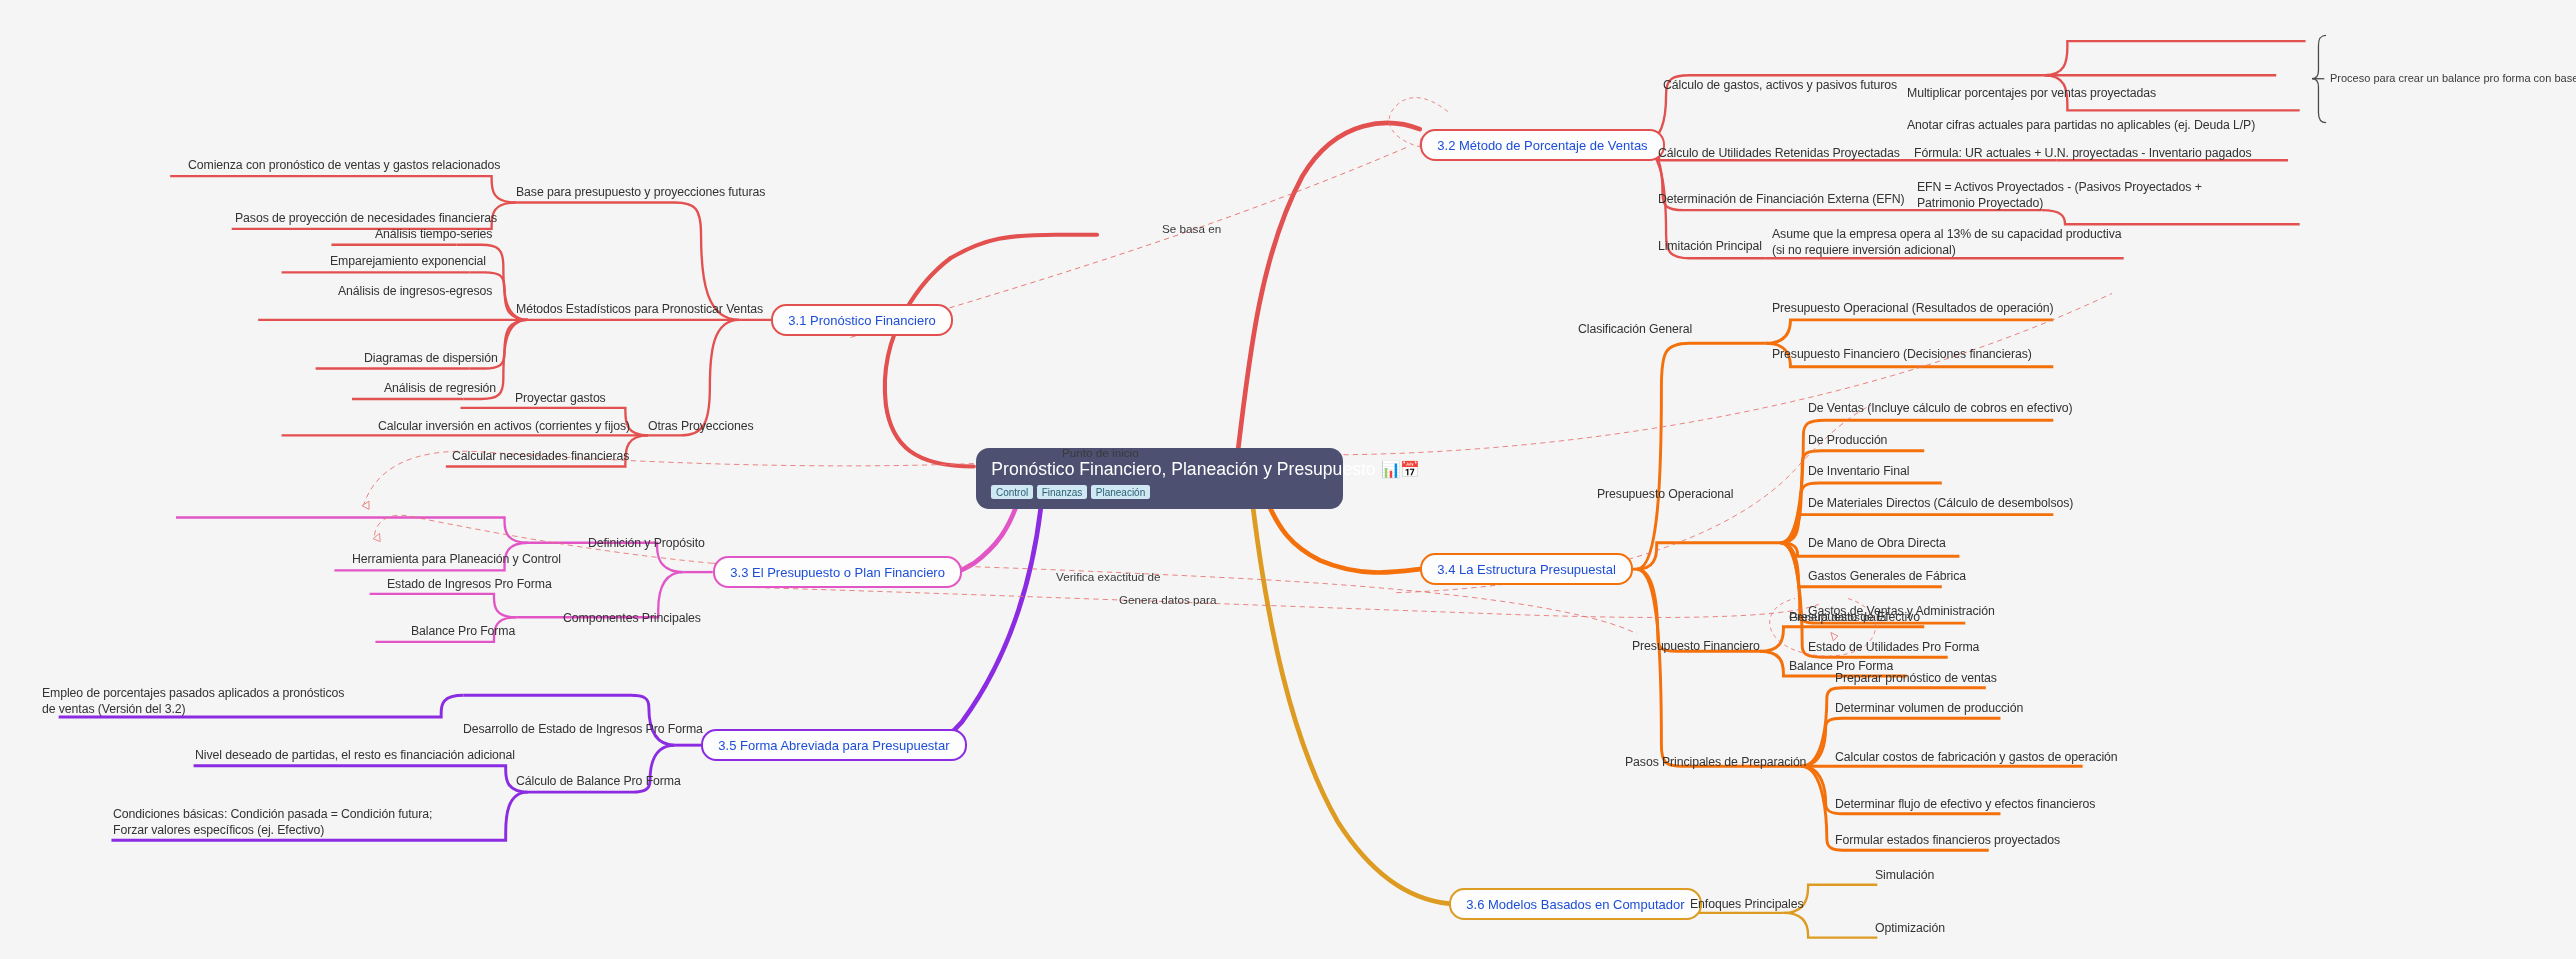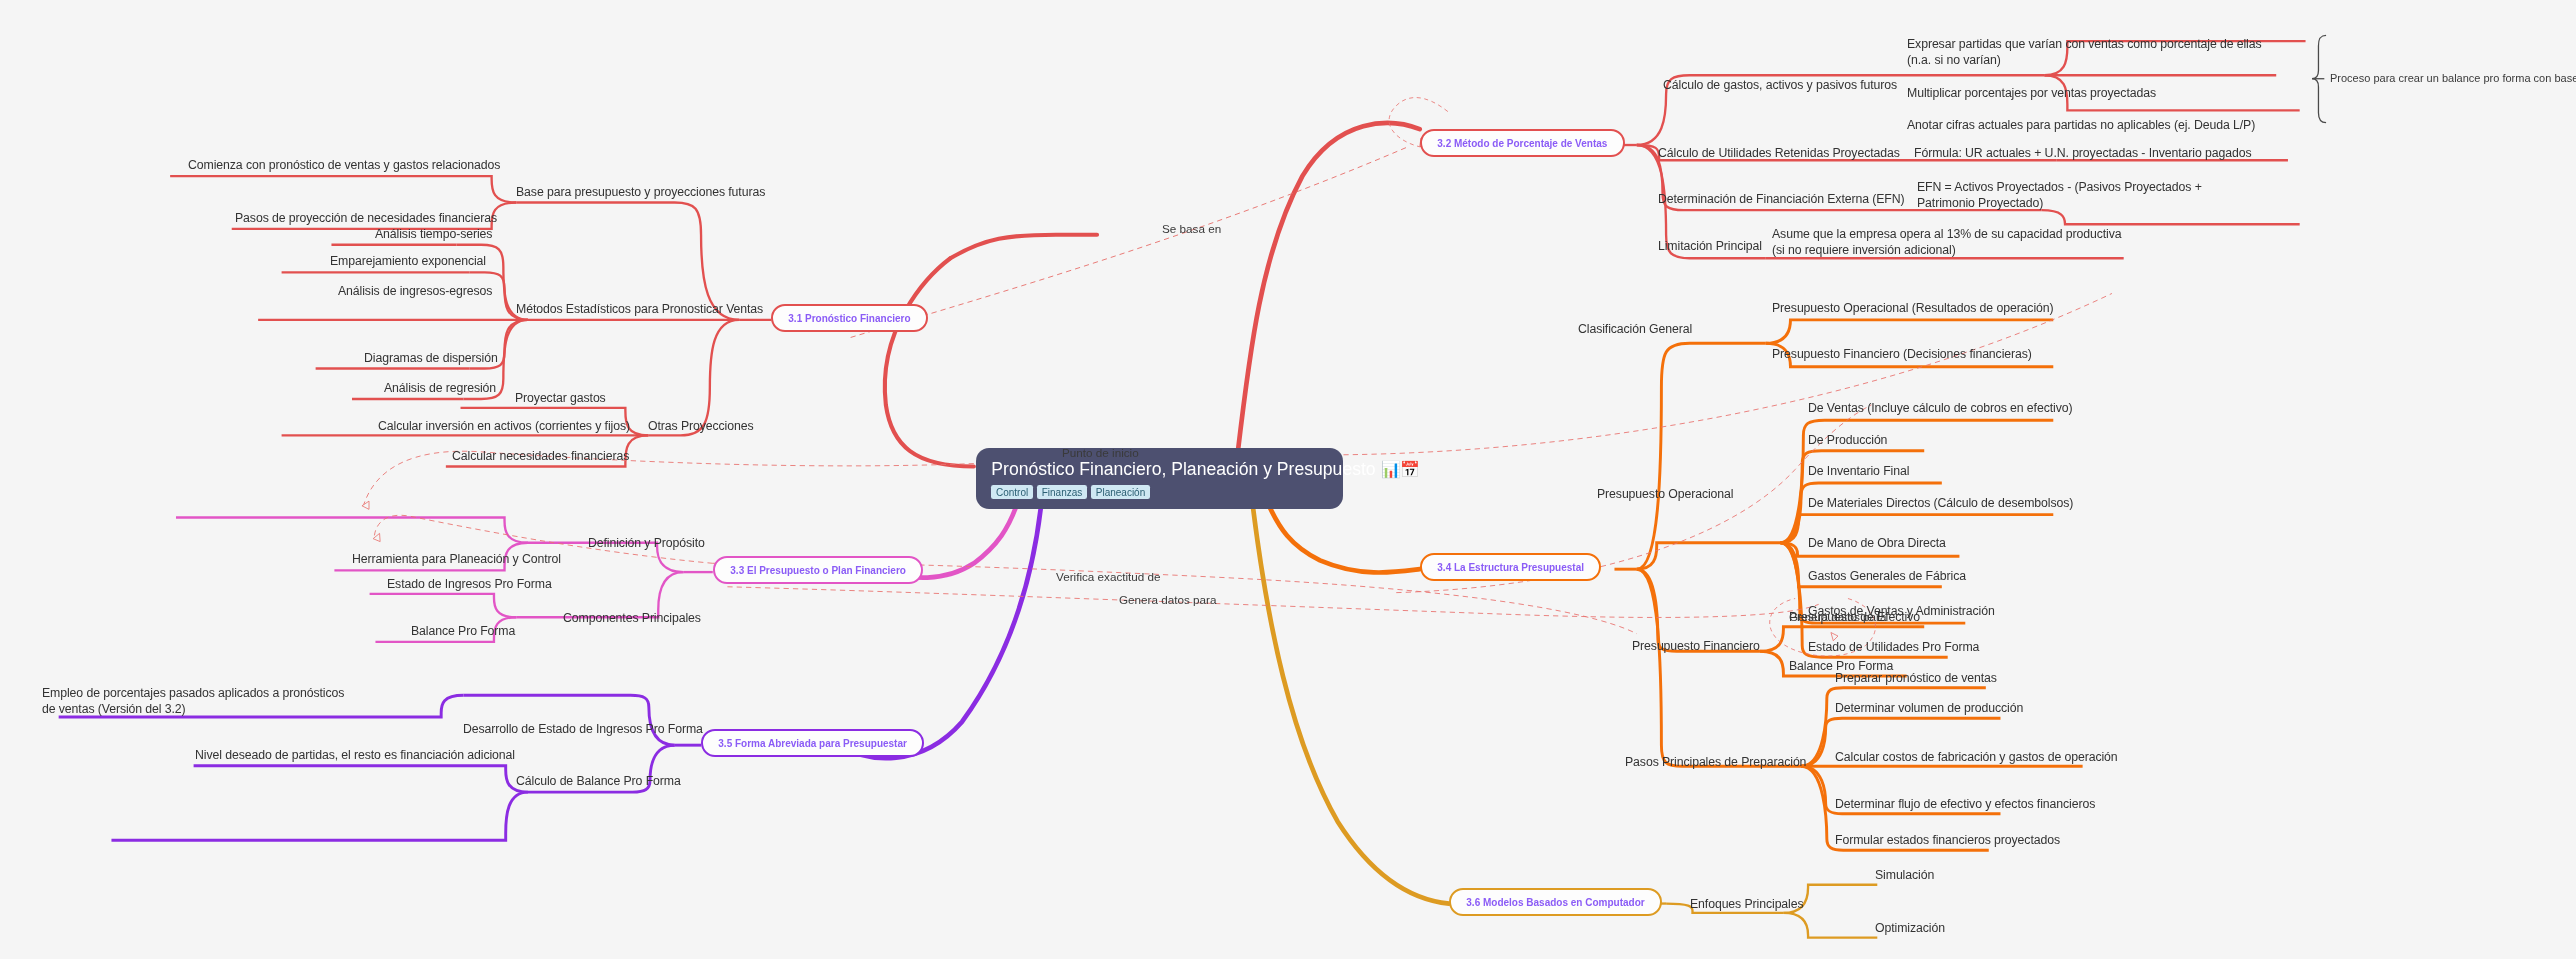--- a/index.html
+++ b/index.html
@@ -20,26 +20,25 @@
     letter-spacing:-0.1px;
   }
   .leaf.wrap{white-space:normal;}
 
   
   .topic{
     position:absolute;
     background:#fdfdfd;
     border:2.3px solid #e05c5c;
     border-radius:15.3px;
-    font-size:10px;
-    color:#8b5cf6;
+    font-size:13px;
+    color:#1d4ed8;
     padding:6.5px 15.3px;
     white-space:nowrap;
     box-sizing:border-box;
-    font-weight:bold;
   }
   .topic.t-red{border-color:#e2504f;}
   .topic.t-pink{border-color:#e255c6;}
   .topic.t-orange{border-color:#f4700a;}
   .topic.t-purple{border-color:#8b2ce2;}
   .topic.t-amber{border-color:#dd9b22;}
 
   
   #root{
     position:absolute;
@@ -267,23 +266,20 @@
   <div class="node leaf" style="left:378px;top:418px;">
     <span>Calcular inversión en activos (corrientes y fijos)</span>
   </div>
   <div class="node leaf" style="left:452px;top:448px;">
     <span>Calcular necesidades financieras</span>
   </div>
 
   <div class="node leaf" style="left:1663px;top:77px;">
     <span>Cálculo de gastos, activos y pasivos futuros</span>
   </div>
-  <div class="node leaf wrap" style="left:1907px;top:36px;width:364px;">
-    <span>Expresar partidas que varían con ventas como porcentaje de ellas (n.a. si no varían)</span>
-  </div>
   <div class="node leaf" style="left:1907px;top:85px;">
     <span>Multiplicar porcentajes por ventas proyectadas</span>
   </div>
   <div class="node leaf" style="left:1907px;top:117px;">
     <span>Anotar cifras actuales para partidas no aplicables (ej. Deuda L/P)</span>
   </div>
 
   <div class="node leaf" style="left:1658px;top:145px;">
     <span>Cálculo de Utilidades Retenidas Proyectadas</span>
   </div>
@@ -395,20 +391,23 @@
   <div class="node leaf wrap" style="left:42px;top:685px;width:305px;">
     <span>Empleo de porcentajes pasados aplicados a pronósticos de ventas (Versión del 3.2)</span>
   </div>
 
   <div class="node leaf" style="left:516px;top:773px;">
     <span>Cálculo de Balance Pro Forma</span>
   </div>
   <div class="node leaf" style="left:195px;top:747px;">
     <span>Nivel deseado de partidas, el resto es financiación adicional</span>
   </div>
+  <div class="node leaf wrap" style="left:113px;top:806px;width:320px;">
+    <span>Condiciones básicas: Condición pasada = Condición futura; Forzar valores específicos (ej. Efectivo)</span>
+  </div>
 
   <div class="node leaf" style="left:1690px;top:896px;">
     <span>Enfoques Principales</span>
   </div>
   <div class="node leaf" style="left:1875px;top:867px;">
     <span>Simulación</span>
   </div>
   <div class="node leaf" style="left:1875px;top:920px;">
     <span>Optimización</span>
   </div>

